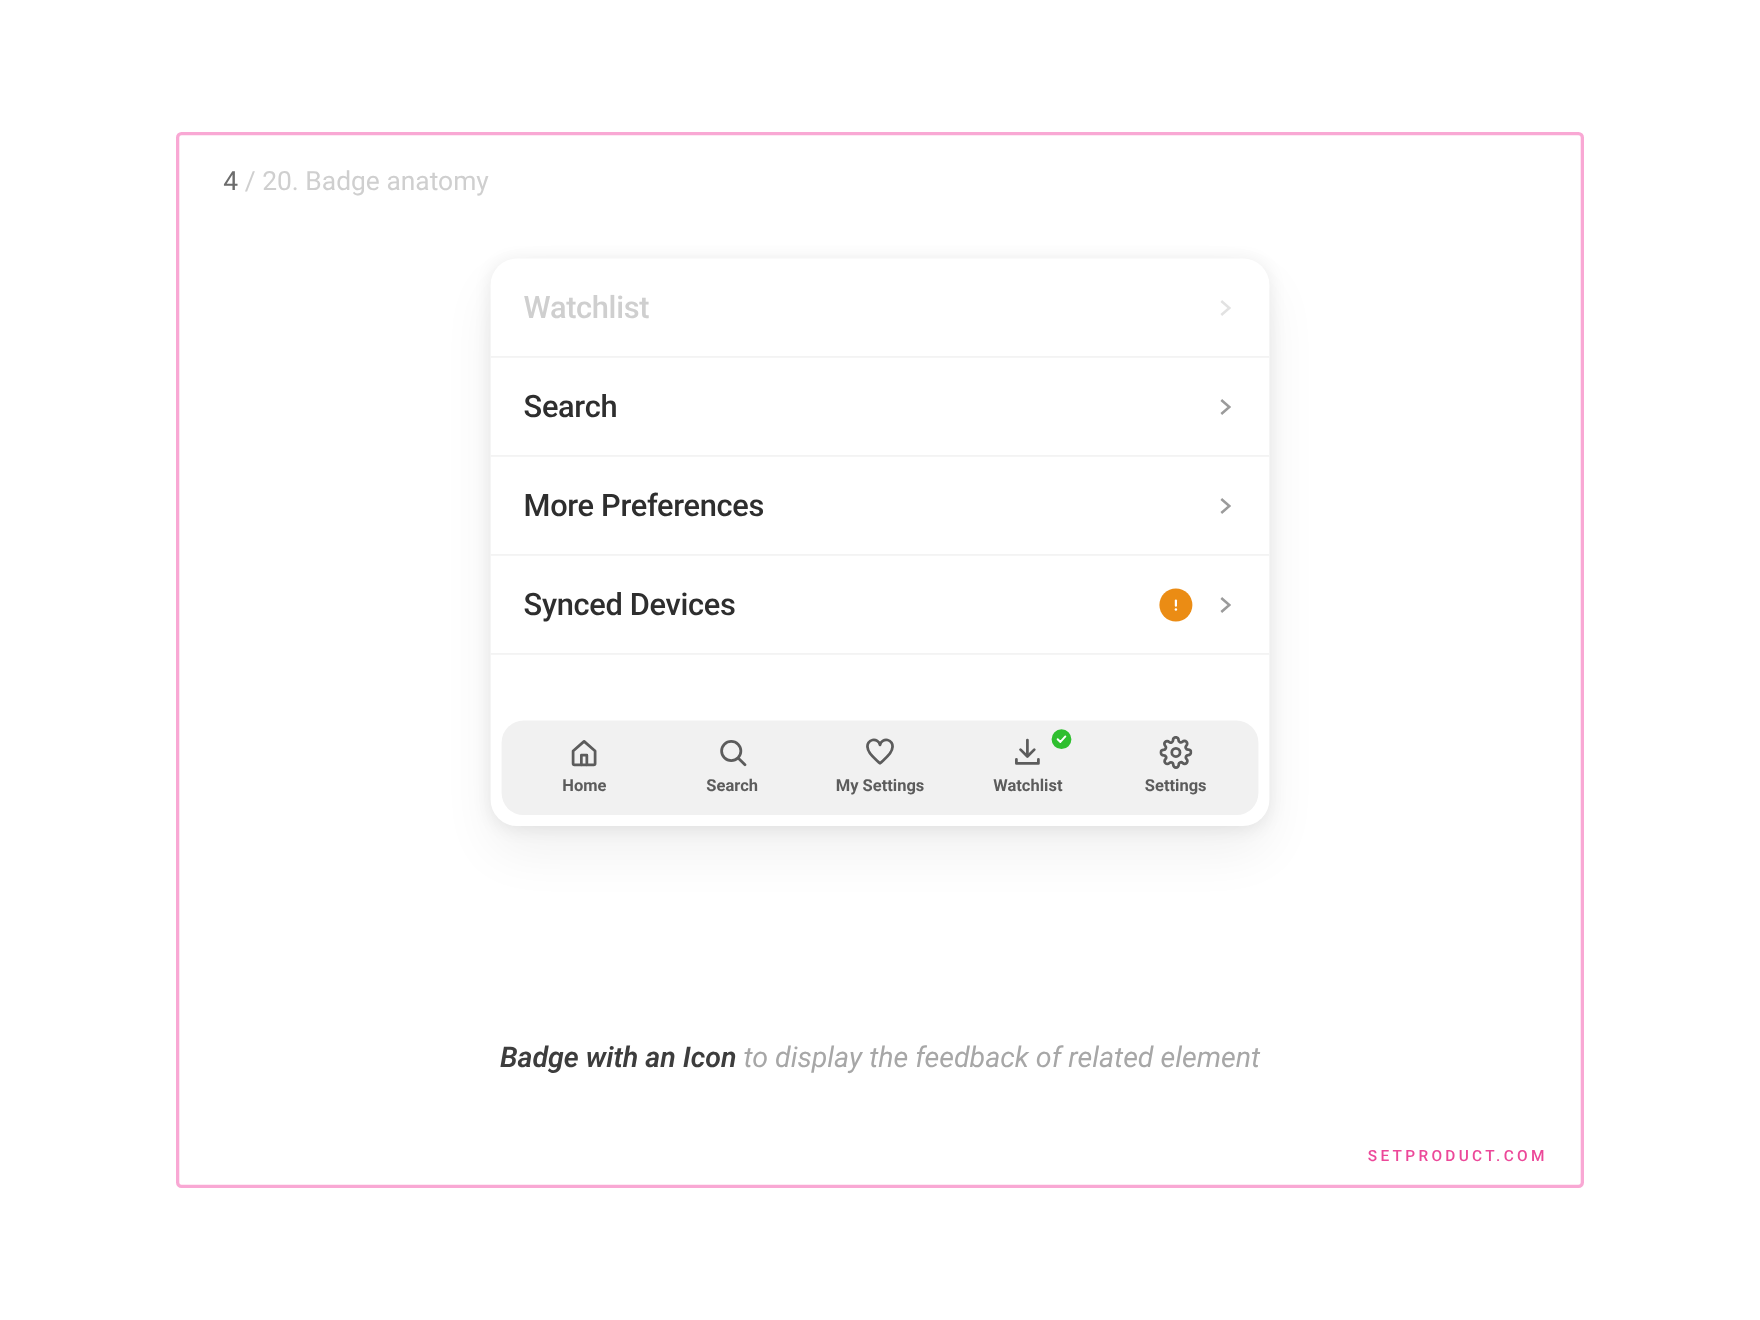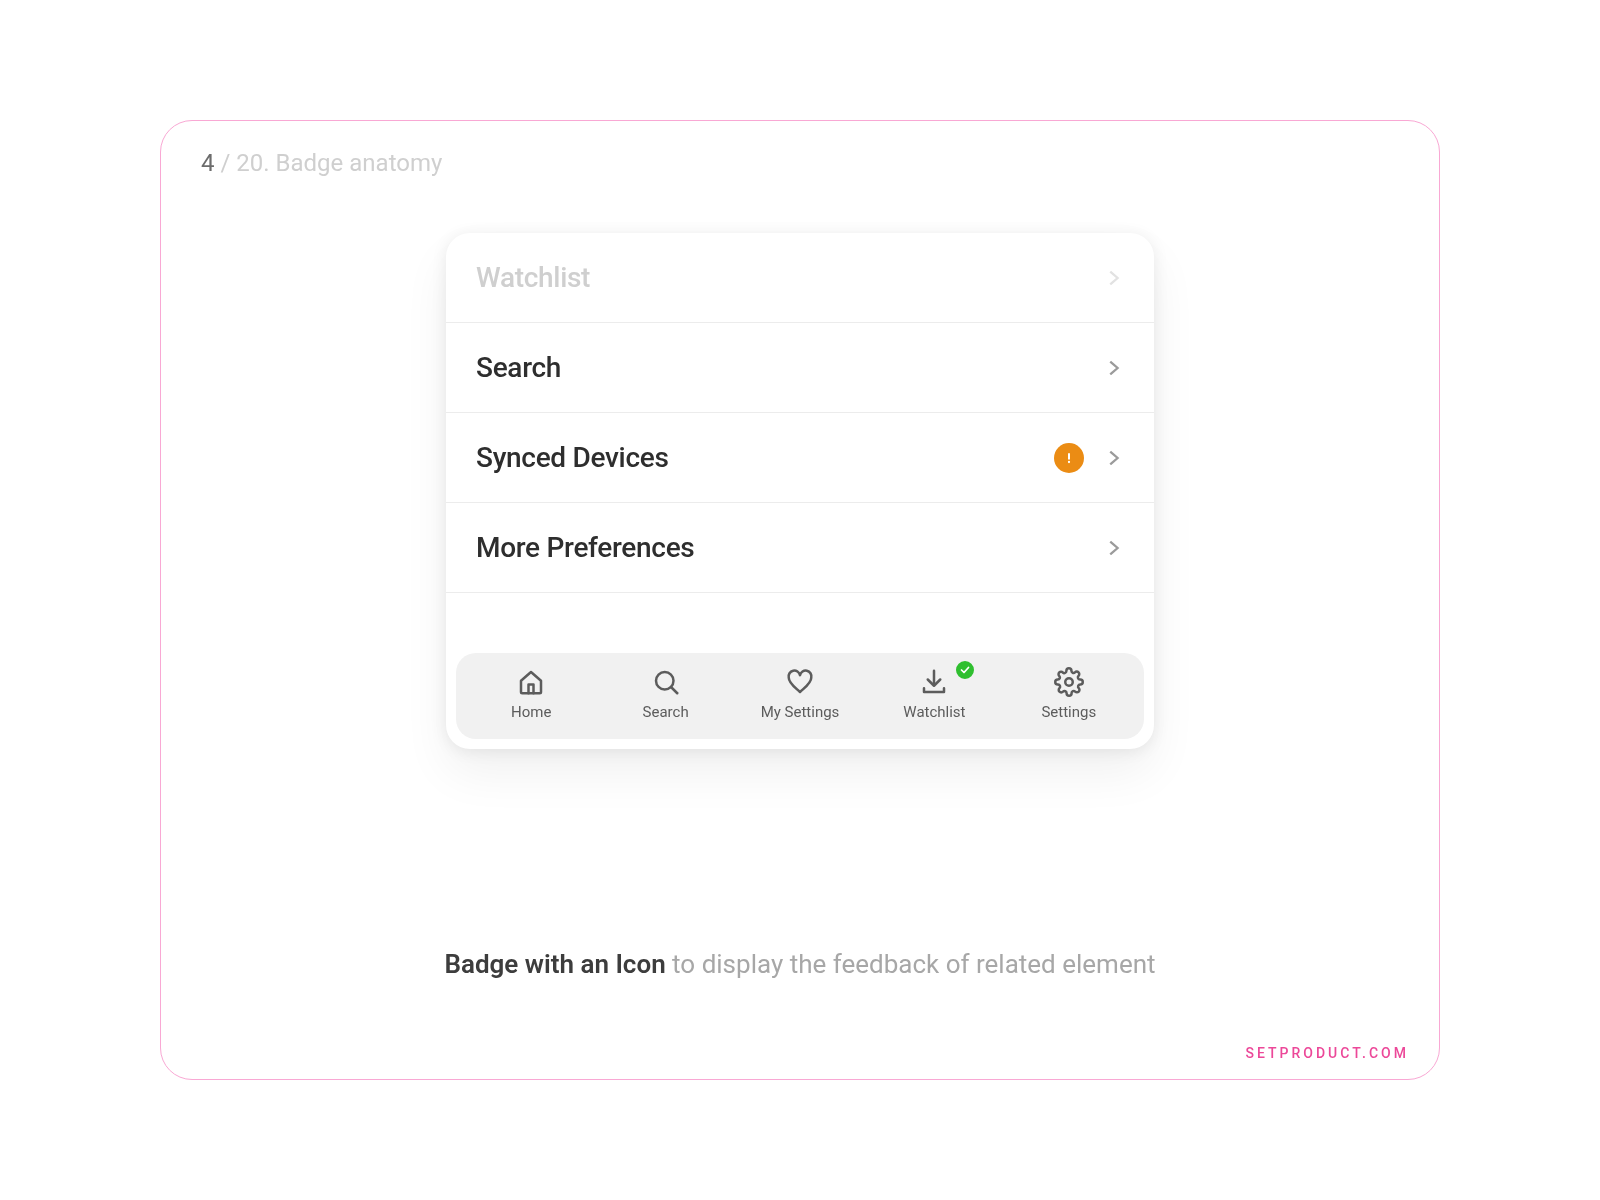--- a/index.html
+++ b/index.html
@@ -9,22 +9,22 @@
       width: 1600px;
       height: 1200px;
       display: flex;
       align-items: center;
       justify-content: center;
     }
     .canvas {
       width: 1280px;
       height: 960px;
       background: #ffffff;
-      border-radius: 32px;
-      border: 1px solid #f9a8d4;
+      border-radius: 5px;
+      border: 3px solid #f9a8d4;
       position: relative;
       overflow: hidden;
     }
     .breadcrumb {
       position: absolute;
       top: 28px;
       left: 40px;
       font-size: 24px;
       color: #cfcfcf;
       font-weight: 400;
@@ -100,21 +100,21 @@
       display: flex;
       flex-direction: column;
       align-items: center;
       gap: 6px;
       position: relative;
       flex: 1;
     }
     .tab-item .tab-label {
       font-size: 15px;
       color: #5c5c5c;
-      font-weight: 400;
+      font-weight: 700;
     }
     .tab-icon {
       width: 30px;
       height: 30px;
       stroke: #5c5c5c;
       stroke-width: 2;
       fill: none;
     }
     .badge-success {
       position: absolute;
@@ -131,20 +131,21 @@
     }
     .caption {
       position: absolute;
       bottom: 100px;
       left: 0;
       right: 0;
       text-align: center;
       font-size: 26px;
       color: #a7a7a7;
       font-weight: 400;
+      font-style: italic;
     }
     .caption .strong {
       color: #3d3d3d;
       font-weight: 600;
     }
     .watermark {
       position: absolute;
       bottom: 18px;
       right: 30px;
       font-size: 14px;
@@ -176,43 +177,43 @@
     <div class="list-row">
       <span class="label">Search</span>
       <div class="row-right">
         <svg class="chevron" viewBox="0 0 24 24">
             <polyline points="9 5 17 12 9 19"></polyline>
           </svg>
       </div>
     </div>
 
     <div class="list-row">
+      <span class="label">More Preferences</span>
+      <div class="row-right">
+        <svg class="chevron" viewBox="0 0 24 24">
+            <polyline points="9 5 17 12 9 19"></polyline>
+          </svg>
+      </div>
+    </div>
+
+    <div class="list-row">
       <span class="label">Synced Devices</span>
       <div class="row-right">
         <span class="badge-alert">
           <svg viewBox="0 0 24 24" width="16" height="16">
               <line x1="12" y1="6" x2="12" y2="13" stroke="#fff" stroke-width="3" stroke-linecap="round"></line>
               <circle cx="12" cy="18" r="1.7" fill="#fff"></circle>
             </svg>
         </span>
         <svg class="chevron" viewBox="0 0 24 24">
             <polyline points="9 5 17 12 9 19"></polyline>
           </svg>
       </div>
     </div>
 
-    <div class="list-row">
-      <span class="label">More Preferences</span>
-      <div class="row-right">
-        <svg class="chevron" viewBox="0 0 24 24">
-            <polyline points="9 5 17 12 9 19"></polyline>
-          </svg>
-      </div>
-    </div>
-
     <div class="list-spacer"></div>
 
     <div class="tab-bar">
 
       <div class="tab-item">
         <svg class="tab-icon" viewBox="0 0 24 24" stroke-linecap="round" stroke-linejoin="round">
             <path d="M4 11 L12 4 L20 11 V20 A1 1 0 0 1 19 21 H5 A1 1 0 0 1 4 20 Z"></path>
             <path d="M10 21 V14 H14 V21"></path>
           </svg>
         <span class="tab-label">Home</span>

